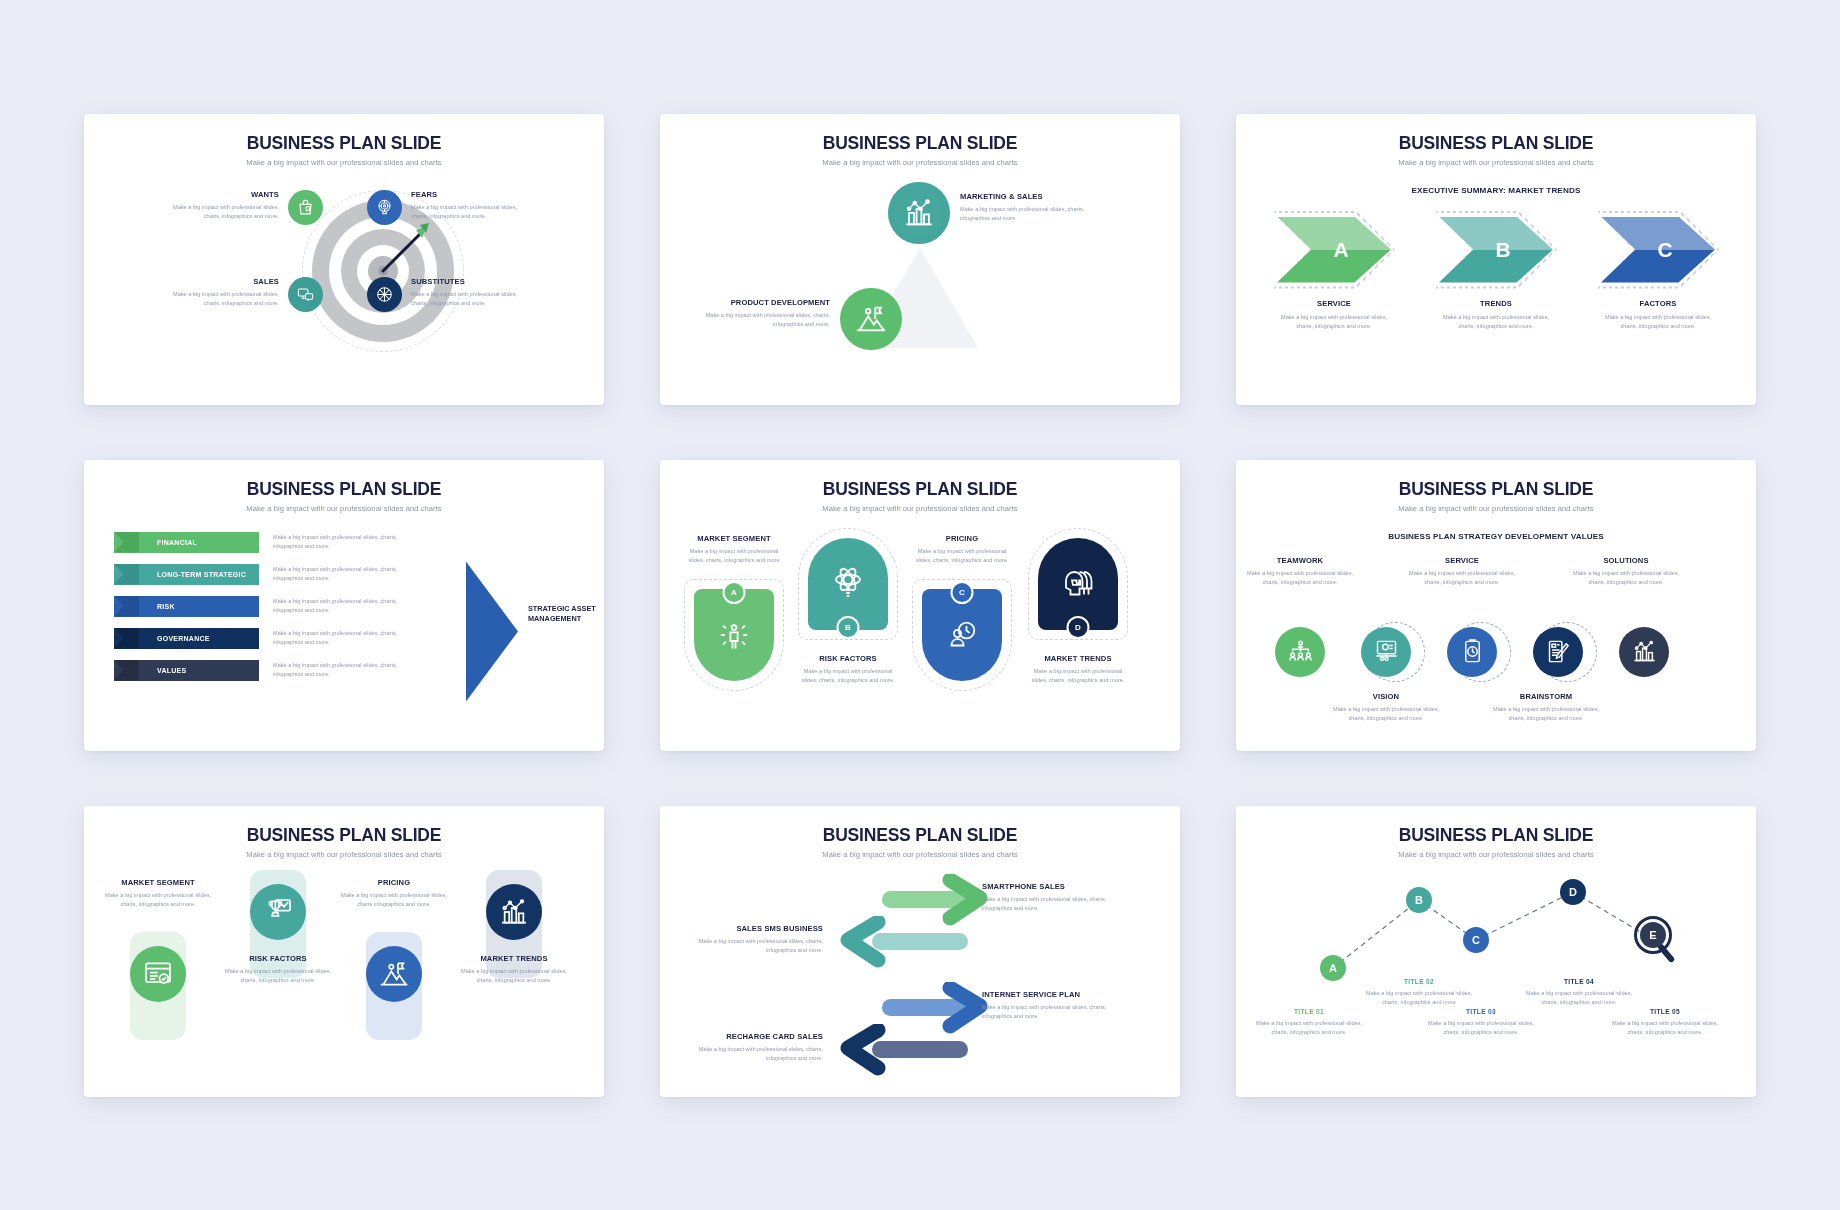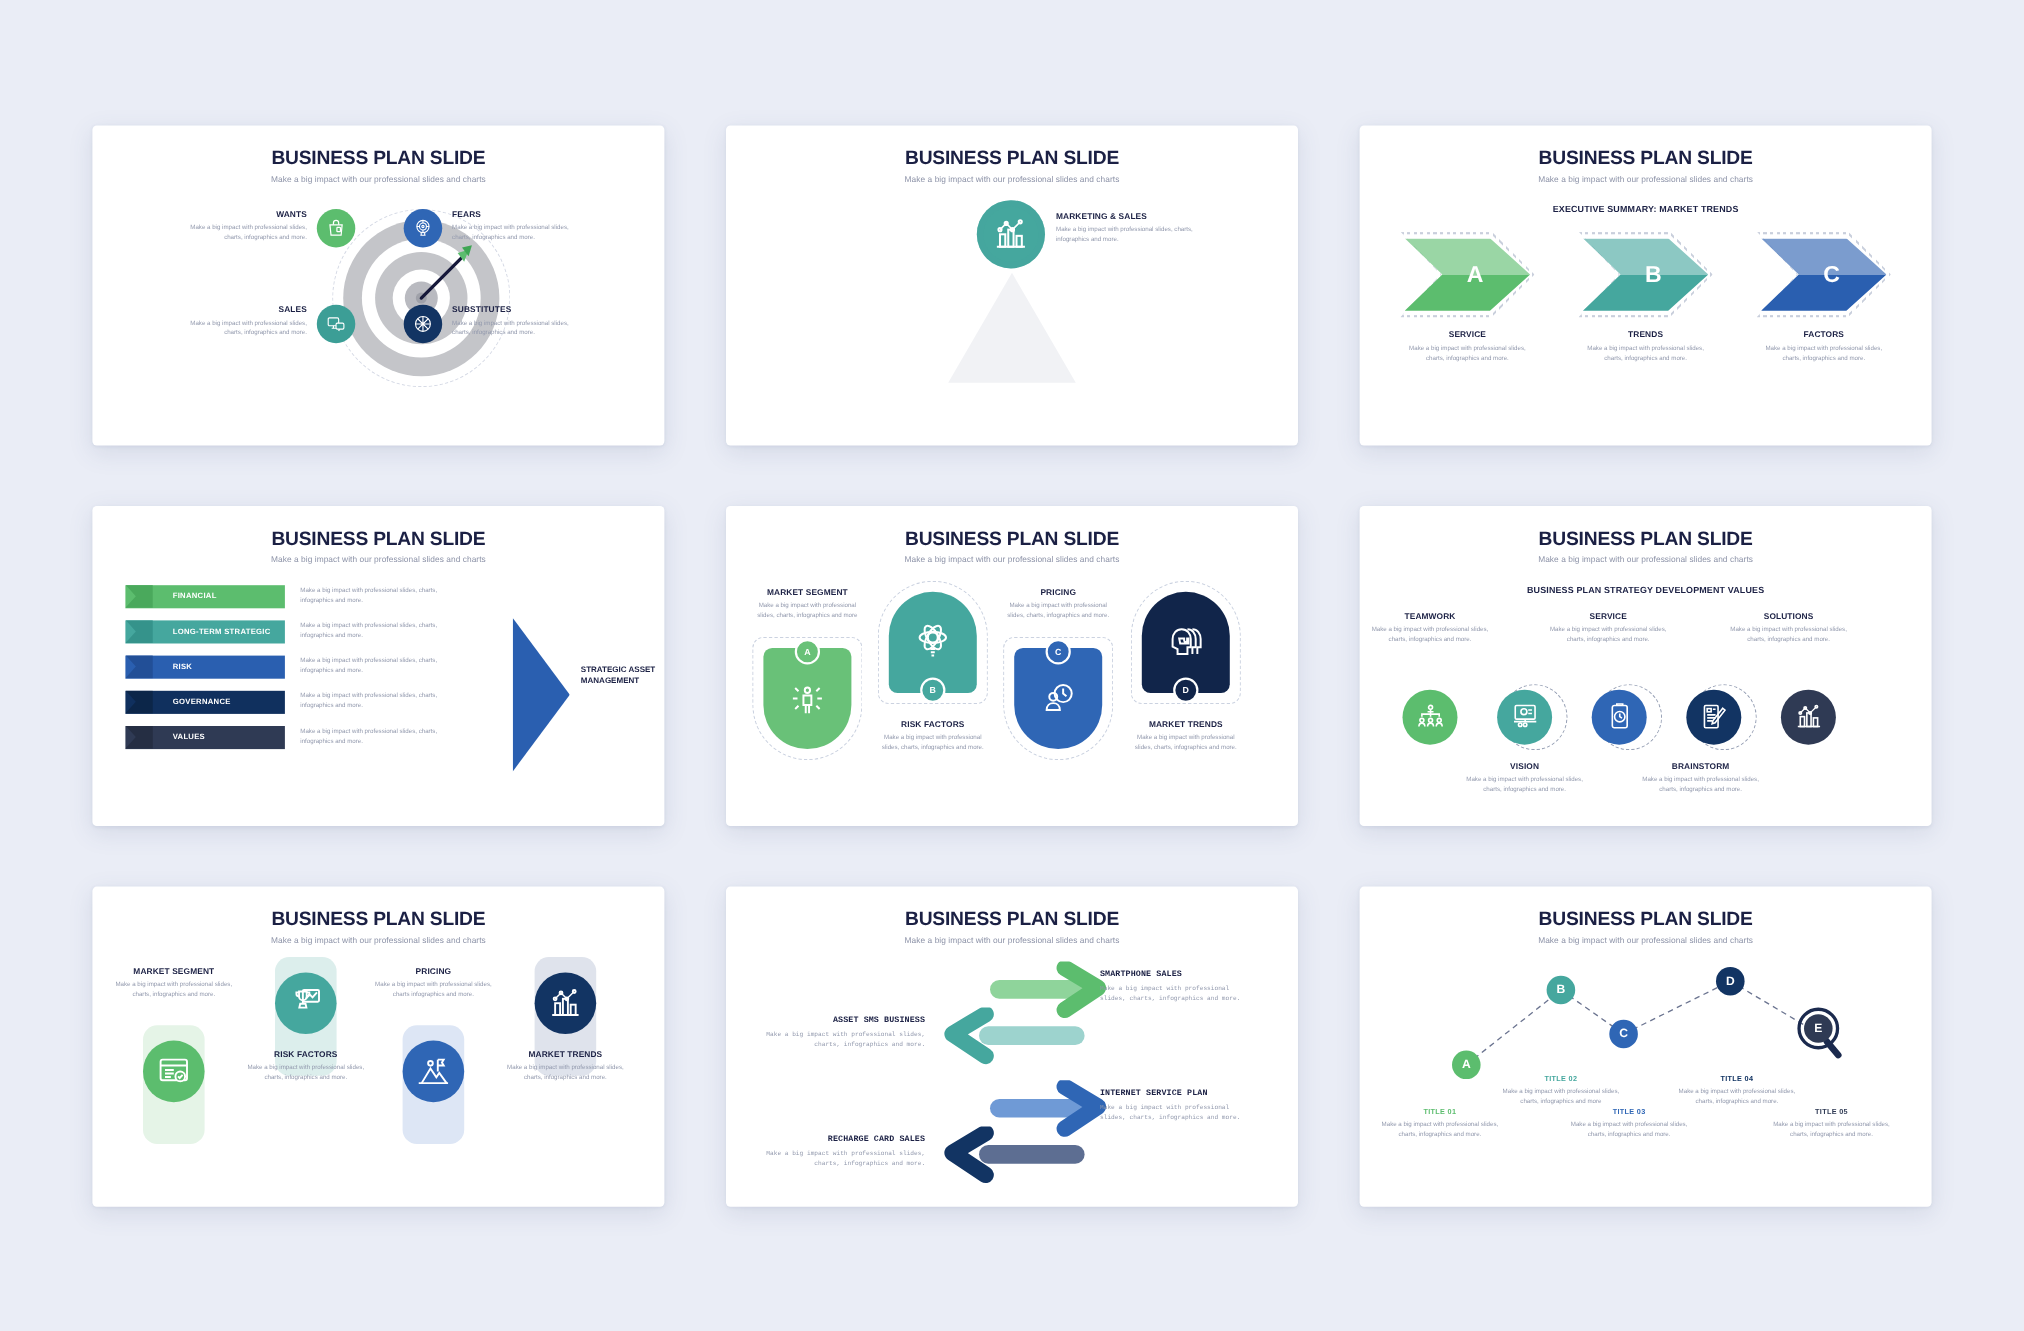--- a/index.html
+++ b/index.html
@@ -125,21 +125,21 @@
   
   .s7-wrap { position:absolute; left:0; top:62px; width:520px; height:225px; }
   .s7-col { position:absolute; width:116px; }
   .s7-bg { position:absolute; width:56px; height:108px; border-radius:13px; left:30px; }
   .c7 { position:absolute; width:56px; height:56px; border-radius:50%; left:30px;
         display:flex; align-items:center; justify-content:center; }
   .c7 svg { width:32px; height:32px; }
   .s7-txt { position:absolute; width:116px; text-align:center; }
 
   
-  .s8-wrap { position:absolute; left:18px; top:62px; width:520px; height:225px;font-family:Liberation Mono, monospace; }
+  .s8-wrap { position:absolute; left:0; top:62px; width:520px; height:225px; }
   .arr { position:absolute; }
   .arr-shaft { position:absolute; height:17px; border-radius:9px; }
   .s8-txt { position:absolute; width:140px; }
 
   
   .s9-wrap { position:absolute; left:0; top:52px; width:520px; height:235px; }
   .node { position:absolute; width:26px; height:26px; border-radius:50%;
     display:flex; align-items:center; justify-content:center; color:#fff; font-size:11px; font-weight:700; }
   .s9-txt { position:absolute; width:110px; text-align:center; }
   .s9-t { font-size:6.6px; font-weight:700; letter-spacing:0.3px; }
@@ -253,20 +253,35 @@
               <circle cx="13" cy="9" r="1"></circle>
               <circle cx="18" cy="4" r="1"></circle>
           </svg>
         </div>
         <div class="s2-txt">
           <div class="lbl">MARKETING &amp; SALES</div>
           <div class="desc" style="margin-top:4px">Make a big impact with professional slides, charts, infographics and more.</div>
         </div>
       </div>
 
+      <div class="s2-node" style="left:24px; top:112px; flex-direction:row-reverse; text-align:right">
+        <div class="bigic" style="background:#5cbd6e">
+          <svg viewBox="0 0 24 24" fill="none" stroke="#fff" stroke-width="1.3">
+            <path d="M2 20h20"></path>
+              <path d="M4 20l6-10 4 6 2-3 5 7"></path>
+              <circle cx="10" cy="6.5" r="1.6"></circle>
+            <path d="M15 4v8"></path>
+              <path d="M15 4h4l-1.2 2L19 8h-4"></path>
+          </svg>
+        </div>
+        <div class="s2-txt" style="width:146px">
+          <div class="lbl">PRODUCT DEVELOPMENT</div>
+          <div class="desc" style="margin-top:4px">Make a big impact with professional slides, charts, infographics and more.</div>
+        </div>
+      </div>
 
     </div>
   </div>
 
   <div class="slide">
     <div class="s-title">BUSINESS PLAN SLIDE</div>
     <div class="s-sub">Make a big impact with our professional slides and charts</div>
     <div class="s-head2">EXECUTIVE SUMMARY: MARKET TRENDS</div>
     <div class="s3-row">
 
@@ -633,21 +648,21 @@
         <div class="desc" style="margin-top:4px">Make a big impact with professional slides, charts, infographics and more.</div>
       </div>
 
       <div class="arr" style="left:168px; top:48px">
         <div class="arr-shaft" style="left:44px; top:17px; width:96px; background:#9dd3ce"></div>
         <svg width="60" height="52" viewBox="0 0 60 52" style="position:absolute;left:0;top:0">
           <path d="M50 6 L20 24 L50 44" stroke="#45a79e" stroke-width="15" fill="none" stroke-linecap="round" stroke-linejoin="round"></path>
         </svg>
       </div>
       <div class="s8-txt" style="left:18px; top:56px; text-align:right; width:145px">
-        <div class="lbl">ASSET SMS BUSINESS</div>
+        <div class="lbl">SALES SMS BUSINESS</div>
         <div class="desc" style="margin-top:4px">Make a big impact with professional slides, charts, infographics and more.</div>
       </div>
 
       <div class="arr" style="left:222px; top:114px">
         <div class="arr-shaft" style="left:0; top:17px; width:86px; background:#6f9ad6"></div>
         <svg width="60" height="52" viewBox="0 0 60 52" style="position:absolute;left:58px;top:0">
           <path d="M10 6 L40 24 L10 44" stroke="#2f66b5" stroke-width="15" fill="none" stroke-linecap="round" stroke-linejoin="round"></path>
         </svg>
       </div>
       <div class="s8-txt" style="left:322px; top:122px">

